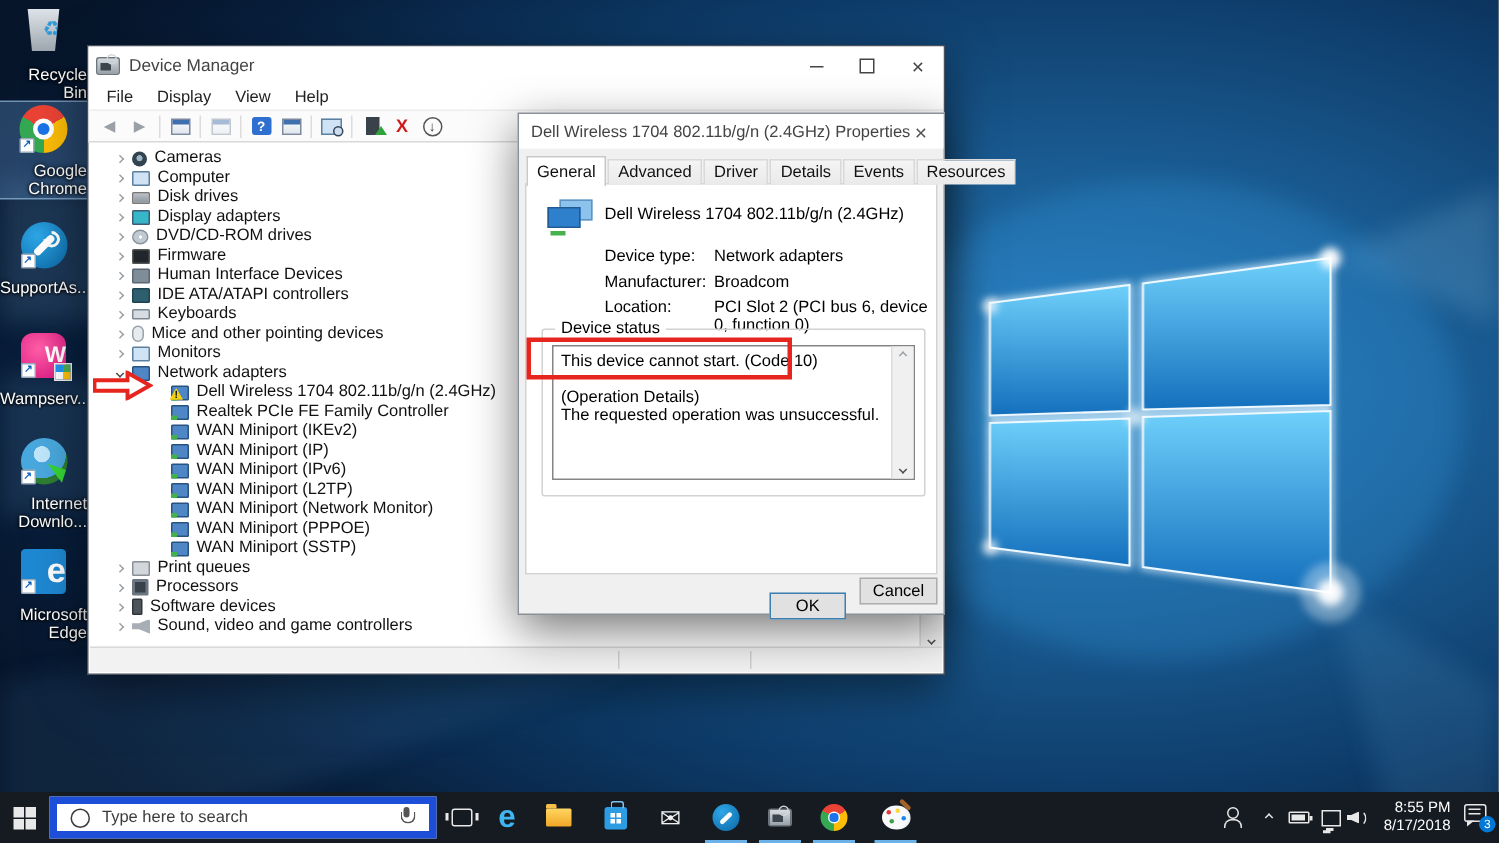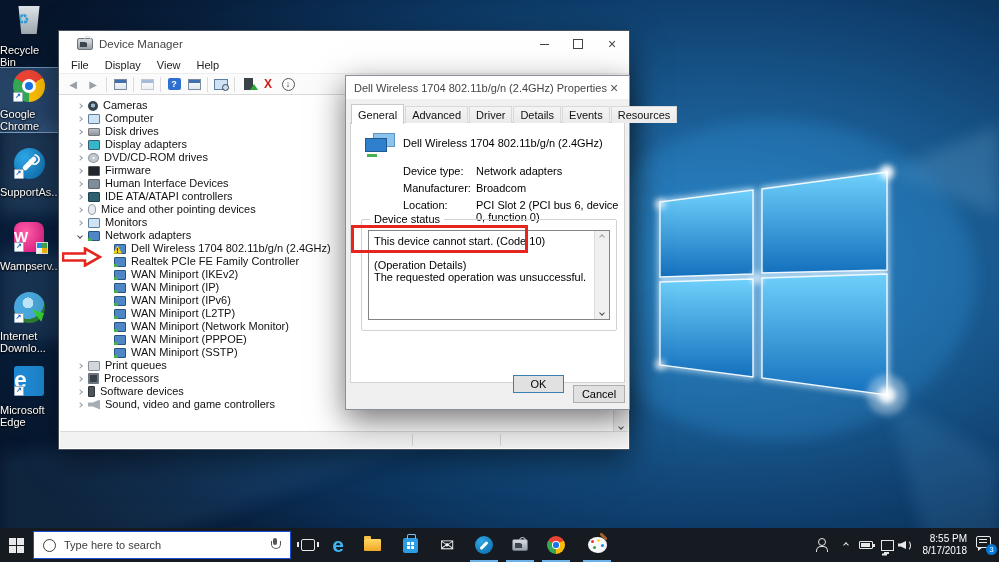--- a/index.html
+++ b/index.html
@@ -4,21 +4,21 @@
 <style>
   *{margin:0;padding:0;box-sizing:border-box}
   html,body{width:999px;height:562px;overflow:hidden}
   .screen{position:relative;width:999px;height:562px;overflow:hidden;
     font-family:"Liberation Sans",sans-serif;background:#081f3d;color:#000}
 
   
   .wallpaper{position:absolute;left:0;top:0;z-index:0}
 
   
-  .dtile{position:absolute;left:0;width:58px;text-align:left;z-index:1;cursor:default}
+  .dtile{position:absolute;left:0;width:58px;text-align:right;z-index:1;cursor:default}
   .dtile .art{position:relative;width:36px;height:36px;margin:0 auto 2px}
   .dtile .dlabel{font-size:11px;line-height:12px;color:#fff;text-shadow:0 1px 2px #000,0 0 3px #000}
   .dtile.selected{background:rgba(98,150,205,.35);outline:1px solid rgba(160,200,240,.7)}
   .shortcut{position:absolute;left:0;bottom:0;width:10px;height:10px;background:#fff;border-radius:1px;border:1px solid #9ab}
   .shortcut::before{content:"\2197";position:absolute;left:1px;top:-1px;font-size:7px;color:#1565c0;font-weight:bold}
   .bin{position:relative;width:24px;height:28px;margin:2px auto 0;background:linear-gradient(180deg,#dde3e8,#9fa8b0);
     clip-path:polygon(6% 0,94% 0,82% 100%,18% 100%)}
   .bin::before{content:"\267B";position:absolute;left:0;right:0;top:5px;font-size:14px;color:#2f9ad6}
   .chromeball{position:relative;width:32px;height:32px;margin:2px auto 0;border-radius:50%;
     background:conic-gradient(from -60deg,#ea4335 0 33.3%,#fbbc05 0 66.6%,#34a853 0 100%)}
@@ -36,21 +36,21 @@
   .idm{position:relative;width:31px;height:31px;margin:2px auto 0;border-radius:50%;
     background:radial-gradient(circle at 45% 35%,#bfe6fa 0 20%,#49a8dd 21% 60%,#2f7d33 61% 100%)}
   .idm::after{content:"";position:absolute;right:2px;bottom:3px;width:0;height:0;
     border-top:9px solid #35d435;border-left:13px solid transparent;transform:rotate(18deg)}
   .edgetile{position:relative;width:30px;height:30px;margin:2px auto 0;border-radius:3px;background:#1e88d2}
   .edgetile::before{content:"e";position:absolute;left:0;right:0;top:1px;color:#fff;font-weight:bold;font-size:23px}
 
   
   .dm{position:absolute;left:58px;top:30px;width:572px;height:420px;background:#fff;
     border:1px solid #48515c;box-shadow:0 10px 30px rgba(0,0,0,.5);z-index:2;font-size:11px}
-  .dm-titlebar{position:relative;height:26px;background:#fff;display:flex;align-items:center;padding-left:18px}
+  .dm-titlebar{position:relative;height:26px;background:#fff;display:flex;align-items:center;padding-left:5px}
   .dm-title{font-size:11.5px;color:#444;margin-left:6px}
   .winctl{position:absolute;right:0;top:0;height:26px;display:flex}
   .wc{width:34px;height:26px;display:flex;align-items:center;justify-content:center;color:#444}
   .wc-min::before{content:"";width:9px;height:1px;background:#444}
   .wc-max::before{content:"";width:8px;height:8px;border:1px solid #444}
   .wc-close::before{content:"\00D7";font-size:14px;line-height:14px}
   .dm-menubar{height:16px;display:flex;align-items:center;padding-left:4px;background:#fff}
   .menu-item{padding:0 8px;font-size:11px;color:#222}
   .dm-toolbar{height:22px;display:flex;align-items:center;padding-left:4px;background:#fbfbfb;border-top:1px solid #eee;border-bottom:1px solid #d9d9d9}
   .tbi{width:18px;height:18px;display:flex;align-items:center;justify-content:center;margin:0 1px;position:relative}
@@ -126,33 +126,33 @@
   .frow .fl{width:73px;flex:none}
   .groupbox{position:absolute;left:10px;top:96px;width:256px;height:112px;border:1px solid #d2d2d2;border-radius:2px}
   .gb-label{position:absolute;left:8px;top:-7px;background:#fff;padding:0 4px;font-size:11px}
   .statusbox{position:absolute;left:6px;top:10px;right:6px;height:90px;background:#fff;border:1px solid #848484}
   .statustext{position:absolute;left:5px;top:4px;right:20px;font-size:11px;line-height:12px}
   .sbar{position:absolute;right:0;top:0;bottom:0;width:15px;background:#f0f0f0;border-left:1px solid #dcdcdc}
   .sbar .a{position:absolute;left:0;right:0;display:flex;justify-content:center}
   .sbar .a.t{top:4px}.sbar .a.b{bottom:4px}
   .btn{position:absolute;height:18px;background:#e1e1e1;border:1px solid #adadad;font-size:11px;
     display:flex;align-items:center;justify-content:center;color:#000}
-  .btn-ok{left:167px;top:299px;width:51px;border-color:#3c7fb1}
+  .btn-ok{left:167px;top:319px;width:51px;border-color:#3c7fb1}
   .btn-cancel{left:227px;top:309px;width:52px}
 
   
   .red-arrow{position:absolute;left:62px;top:247px;z-index:4}
   .red-box{position:absolute;left:351px;top:225px;width:177px;height:28px;border:3px solid #e6251f;z-index:4}
 
   
   .taskbar{position:absolute;left:0;bottom:0;width:999px;height:34px;background:#161b22;z-index:5;display:block}
   .startbtn{position:absolute;left:0;top:0;width:32px;height:34px;display:flex;align-items:center;justify-content:center}
   .winlogo{display:grid;grid-template-columns:7px 7px;grid-template-rows:7px 7px;gap:1px}
   .winlogo span{background:#e8e8e8}
-  .searchbox{position:absolute;left:33px;top:3px;width:258px;height:28px;background:#fff;border:1px solid #1d4ed8;display:flex;align-items:center}
+  .searchbox{position:absolute;left:33px;top:3px;width:258px;height:28px;background:#fff;border:5px solid #1d4ed8;display:flex;align-items:center}
   .cortana-ring{width:13px;height:13px;border:1.6px solid #3b3b3b;border-radius:50%;margin:0 8px 0 9px;flex:none}
   .searchinput{flex:1;border:none;outline:none;font-size:11px;color:#333;font-family:"Liberation Sans",sans-serif;background:transparent}
   .searchinput::placeholder{color:#3c3c3c;opacity:1}
   .mic{position:relative;width:12px;height:14px;margin-right:9px;flex:none}
   .mic::before{content:"";position:absolute;left:4px;top:0;width:4px;height:7px;background:#555;border-radius:2px}
   .mic::after{content:"";position:absolute;left:2px;top:3px;width:8px;height:7px;border:1.4px solid #555;border-top:none;border-radius:0 0 7px 7px}
   .tvbtn{position:absolute;left:294px;top:0;width:28px;height:34px;display:flex;align-items:center;justify-content:center}
   .tvicon{position:relative;width:14px;height:12px;border:1.5px solid #e8e8e8;border-radius:2px}
   .tvicon::before,.tvicon::after{content:"";position:absolute;top:2px;width:2px;height:5px;background:#e8e8e8}
   .tvicon::before{left:-5px}.tvicon::after{right:-5px}
@@ -408,20 +408,27 @@
           <span class="chevbox">
             <span class="ch right"></span>
           </span>
           <span class="ti ti-ide"></span>
           <span class="tl">IDE ATA/ATAPI controllers</span>
         </div>
       <div class="tvr l1">
           <span class="chevbox">
             <span class="ch right"></span>
           </span>
+          <span class="ti ti-kbd"></span>
+          <span class="tl">Keyboards</span>
+        </div>
+      <div class="tvr l1">
+          <span class="chevbox">
+            <span class="ch right"></span>
+          </span>
           <span class="ti ti-mouse"></span>
           <span class="tl">Mice and other pointing devices</span>
         </div>
       <div class="tvr l1">
           <span class="chevbox">
             <span class="ch right"></span>
           </span>
           <span class="ti ti-comp"></span>
           <span class="tl">Monitors</span>
         </div>

